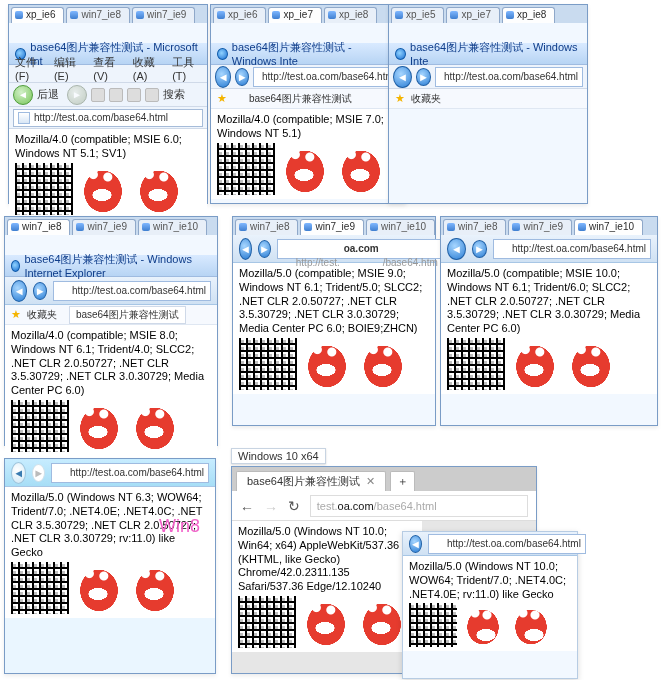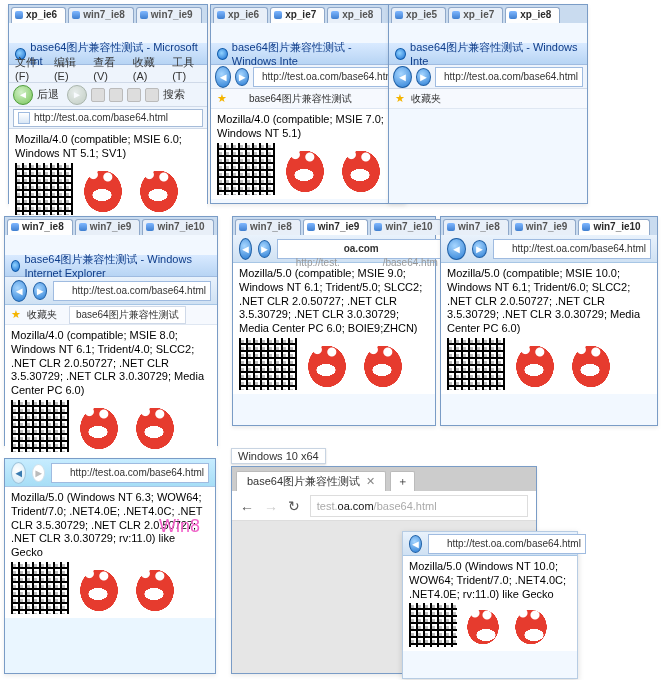--- a/index.html
+++ b/index.html
@@ -24,21 +24,20 @@
     height: 18px; background: #c9dbef;
     padding: 0 2px; gap: 2px;
   }
   .fstab {
     height: 16px; padding: 1px 8px 0 14px;
     background: #fefefe;
     border: 1px solid #8fa8c9; border-bottom: none;
     border-radius: 3px 3px 0 0;
     font-size: 10px; color: #2b2b2b;
     position: relative;
-    font-weight: bold;
   }
   .fstab.inactive { background: #e8eff8; color: #555; }
   .fstab::before {
     content: "";
     position: absolute; left: 3px; top: 3px;
     width: 8px; height: 8px; border-radius: 2px;
     background: linear-gradient(#7fb7ff,#3f7fd0);
   }
   .titlebar {
     height: 22px; display:flex; align-items:center;
@@ -436,20 +435,28 @@
   <div class="edgebar">
     <span class="edge-arrow">←</span>
     <span class="edge-arrow" style="color:#ccc">→</span>
     <span class="edge-arrow">↻</span>
     <div class="edge-url">
       <span class="dim">test.</span>
         <span class="strong">oa.com</span>
         <span class="dim">/base64.html</span>
     </div>
   </div>
+  <div class="content" style="width:190px;">
+    <div class="ua">Mozilla/5.0 (Windows NT 10.0; Win64; x64) AppleWebKit/537.36 (KHTML, like Gecko) Chrome/42.0.2311.135 Safari/537.36 Edge/12.10240</div>
+    <div class="imgrow">
+      <div class="checkerbox"></div>
+      <div class="fox"></div>
+      <div class="fox"></div>
+    </div>
+  </div>
 
   <div class="sub-win" style="left:170px; top:64px; width:176px; height:148px;">
     <div class="chromebar" style="height:24px;">
       <div class="navbtn sm">
           <span class="arrow">◄</span>
         </div>
       <div class="urlbox2">
         <span class="ie-ico" style="width:10px;height:10px"></span>
         <span>http://test.oa.com/base64.html</span>
       </div>

